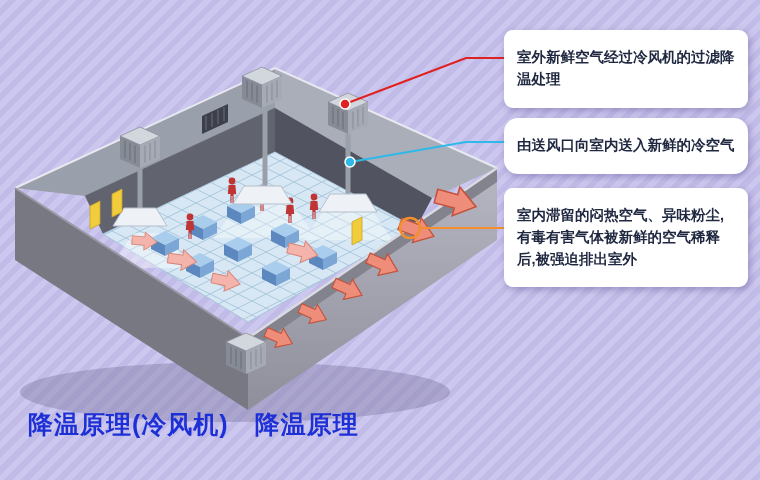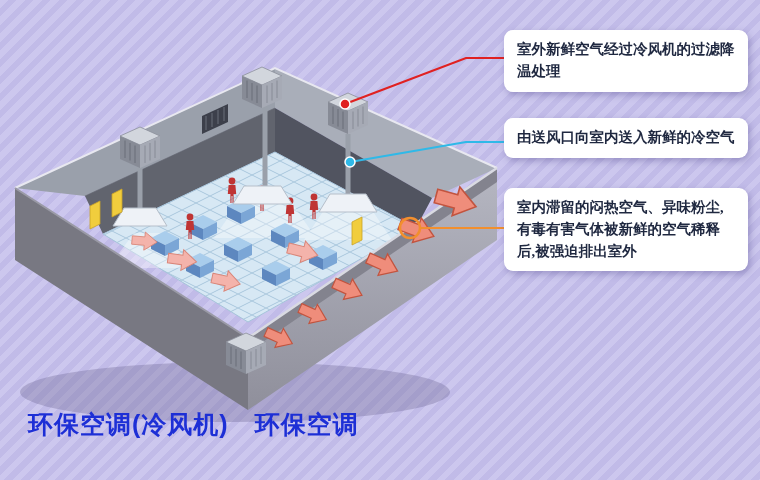--- a/index.html
+++ b/index.html
@@ -21,28 +21,28 @@
   .stage{
     position:relative;width:760px;height:480px;overflow:hidden;
     background:repeating-linear-gradient(135deg,
       var(--bg-stripe-a) 0px, var(--bg-stripe-a) 6px,
       var(--bg-stripe-b) 6px, var(--bg-stripe-b) 12px);
   }
   .illu{position:absolute;left:0;top:0;width:520px;height:480px;z-index:1;}
   .connectors{position:absolute;left:0;top:0;width:760px;height:480px;z-index:5;pointer-events:none;}
   .callout{
     position:absolute;left:504px;width:244px;z-index:10;
-    background:var(--callout-bg);border-radius:9px;padding:9px 13px;
+    background:var(--callout-bg);border-radius:9px;padding:17px 13px;
     box-shadow:2px 3px 7px rgba(70,60,130,.35);
     color:var(--callout-text);font-size:14.5px;font-weight:600;line-height:1.5;
   }
   .callout p{margin:0;}
   .callout-1{top:30px;}
-  .callout-2{top:118px;}
-  .callout-3{top:188px;font-family:Liberation Serif, serif;}
+  .callout-2{top:118px;border-radius:14px;}
+  .callout-3{top:188px;}
   .callout-4{top:297px;}
   .title{
     position:absolute;left:28px;top:408px;margin:0;z-index:10;
     color:var(--title-color);font-size:25px;font-weight:800;letter-spacing:1px;
   }
 </style>
 </head>
 <body>
 
 <div class="stage">
@@ -194,15 +194,15 @@
   <div class="callout callout-1">
     <p>室外新鲜空气经过冷风机的过滤降温处理</p>
   </div>
   <div class="callout callout-2">
     <p>由送风口向室内送入新鲜的冷空气</p>
   </div>
   <div class="callout callout-3">
     <p>室内滞留的闷热空气、异味粉尘,有毒有害气体被新鲜的空气稀释后,被强迫排出室外</p>
   </div>
 
-  <h1 class="title">环保空调(冷风机)　环保空调</h1>
+  <h1 class="title">降温原理(冷风机)　降温原理</h1>
 
 </div>
 
 </body></html>

